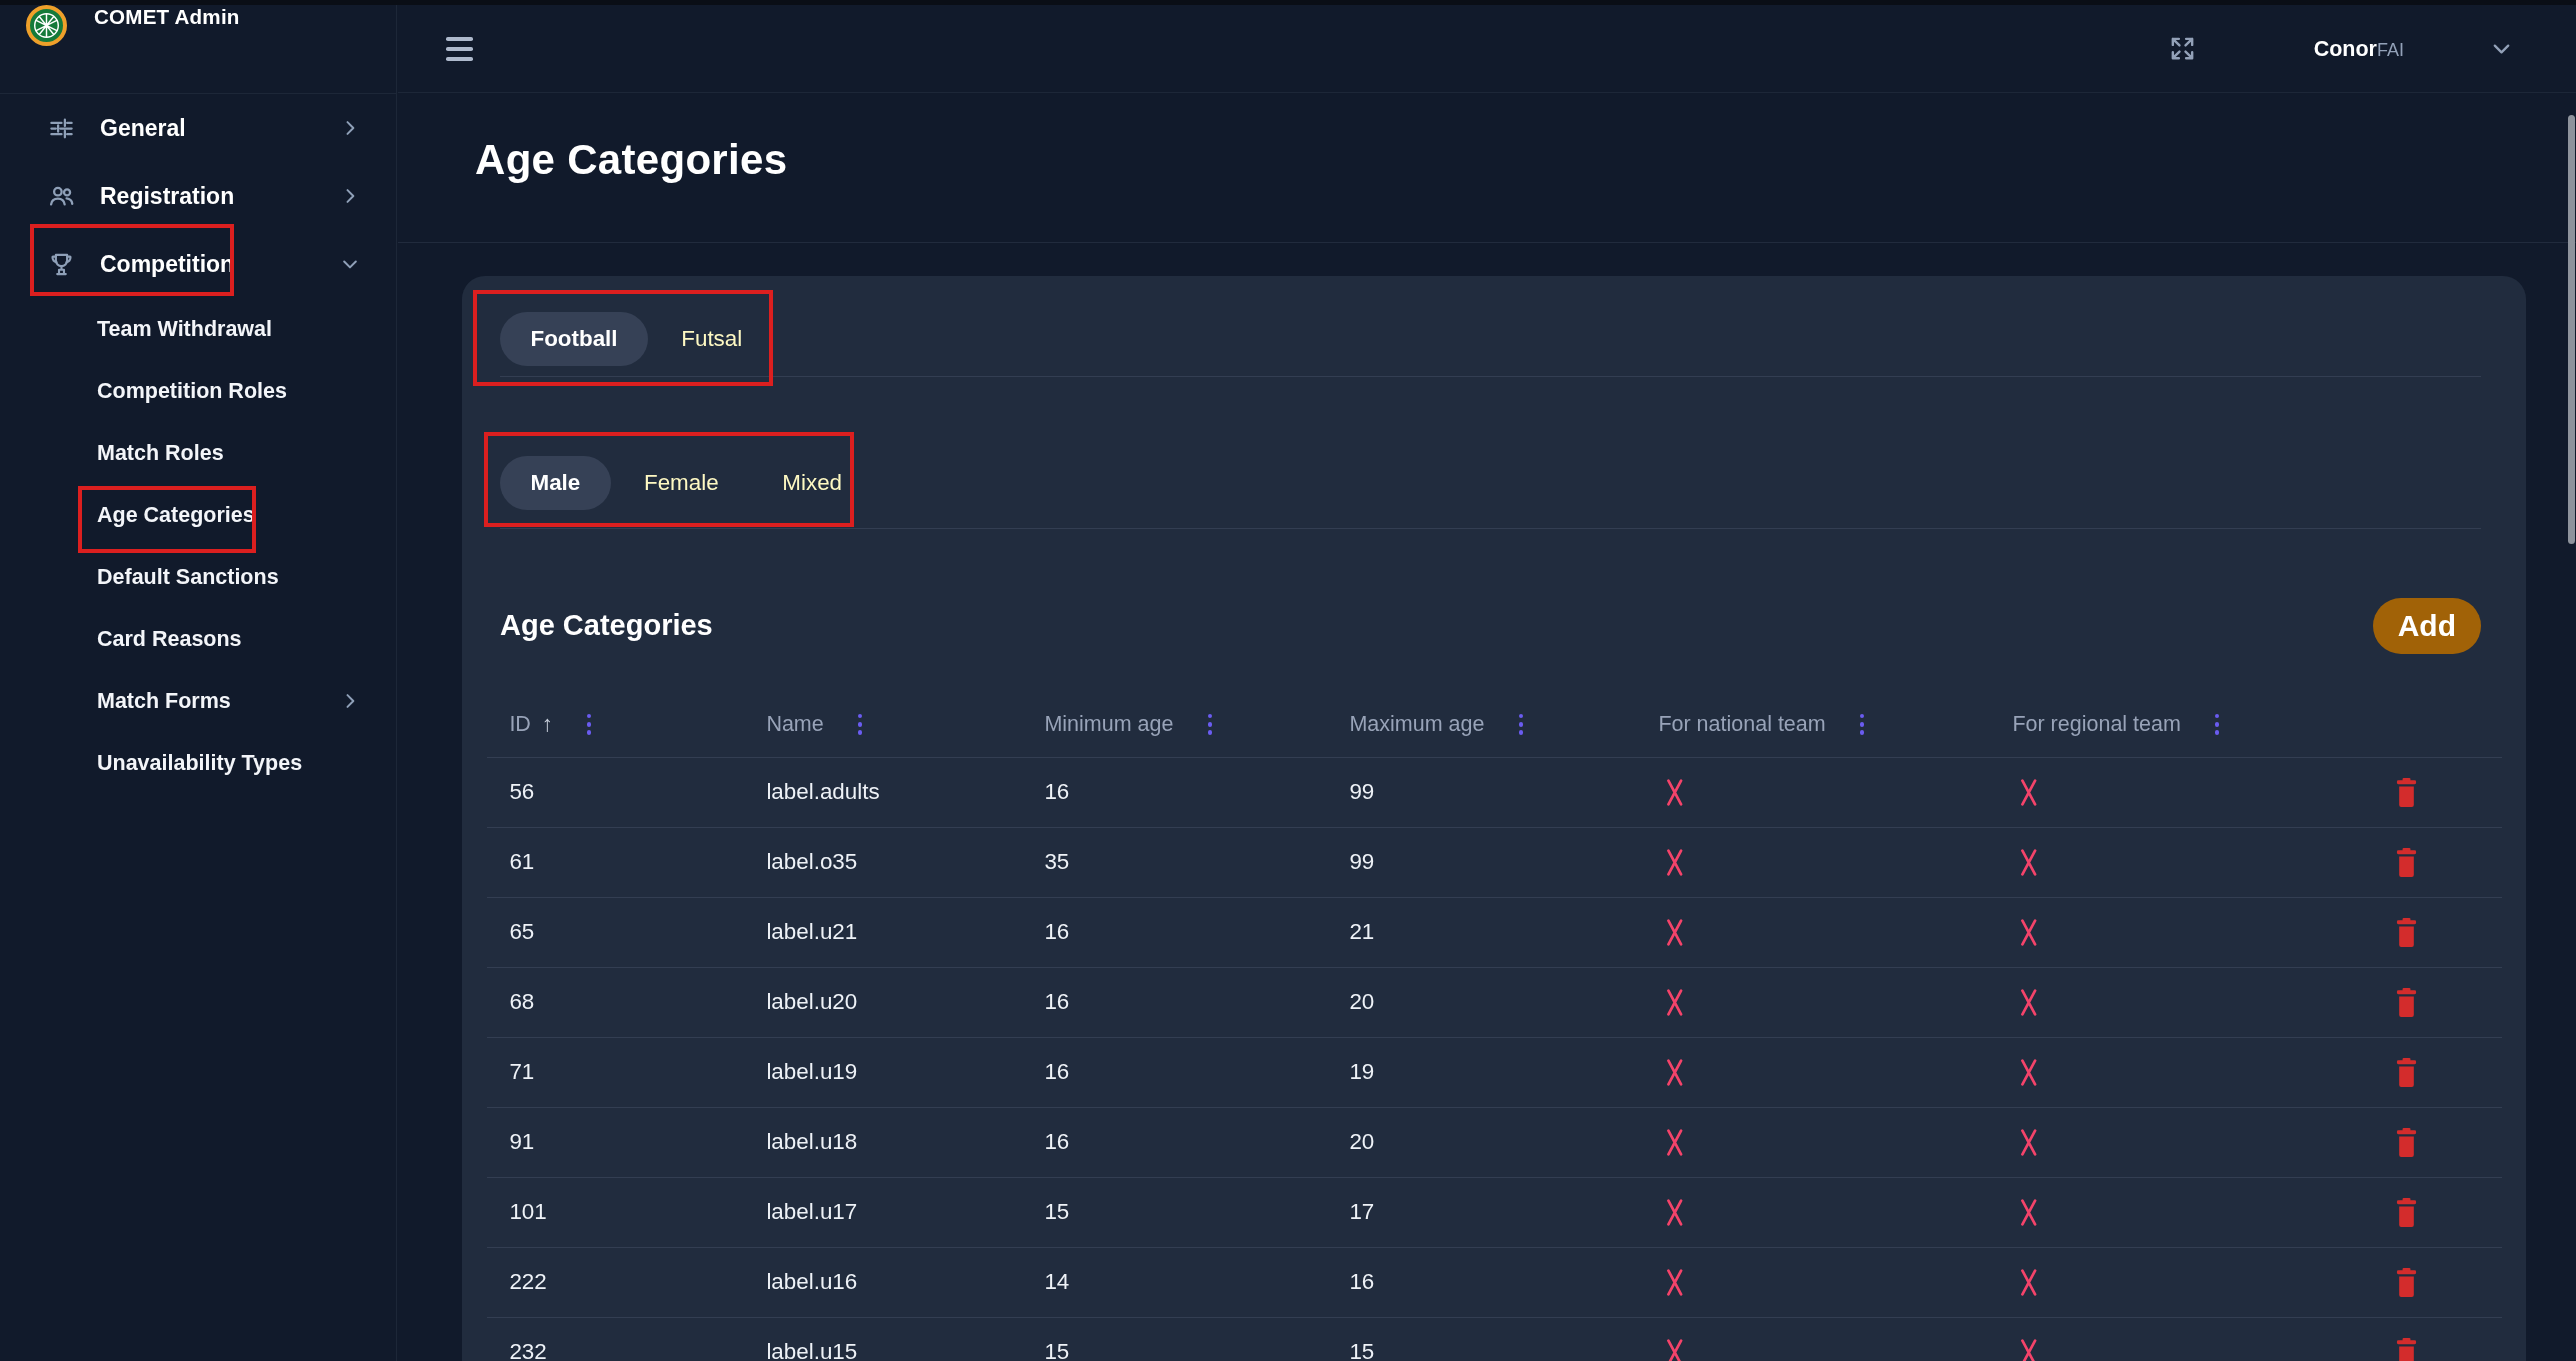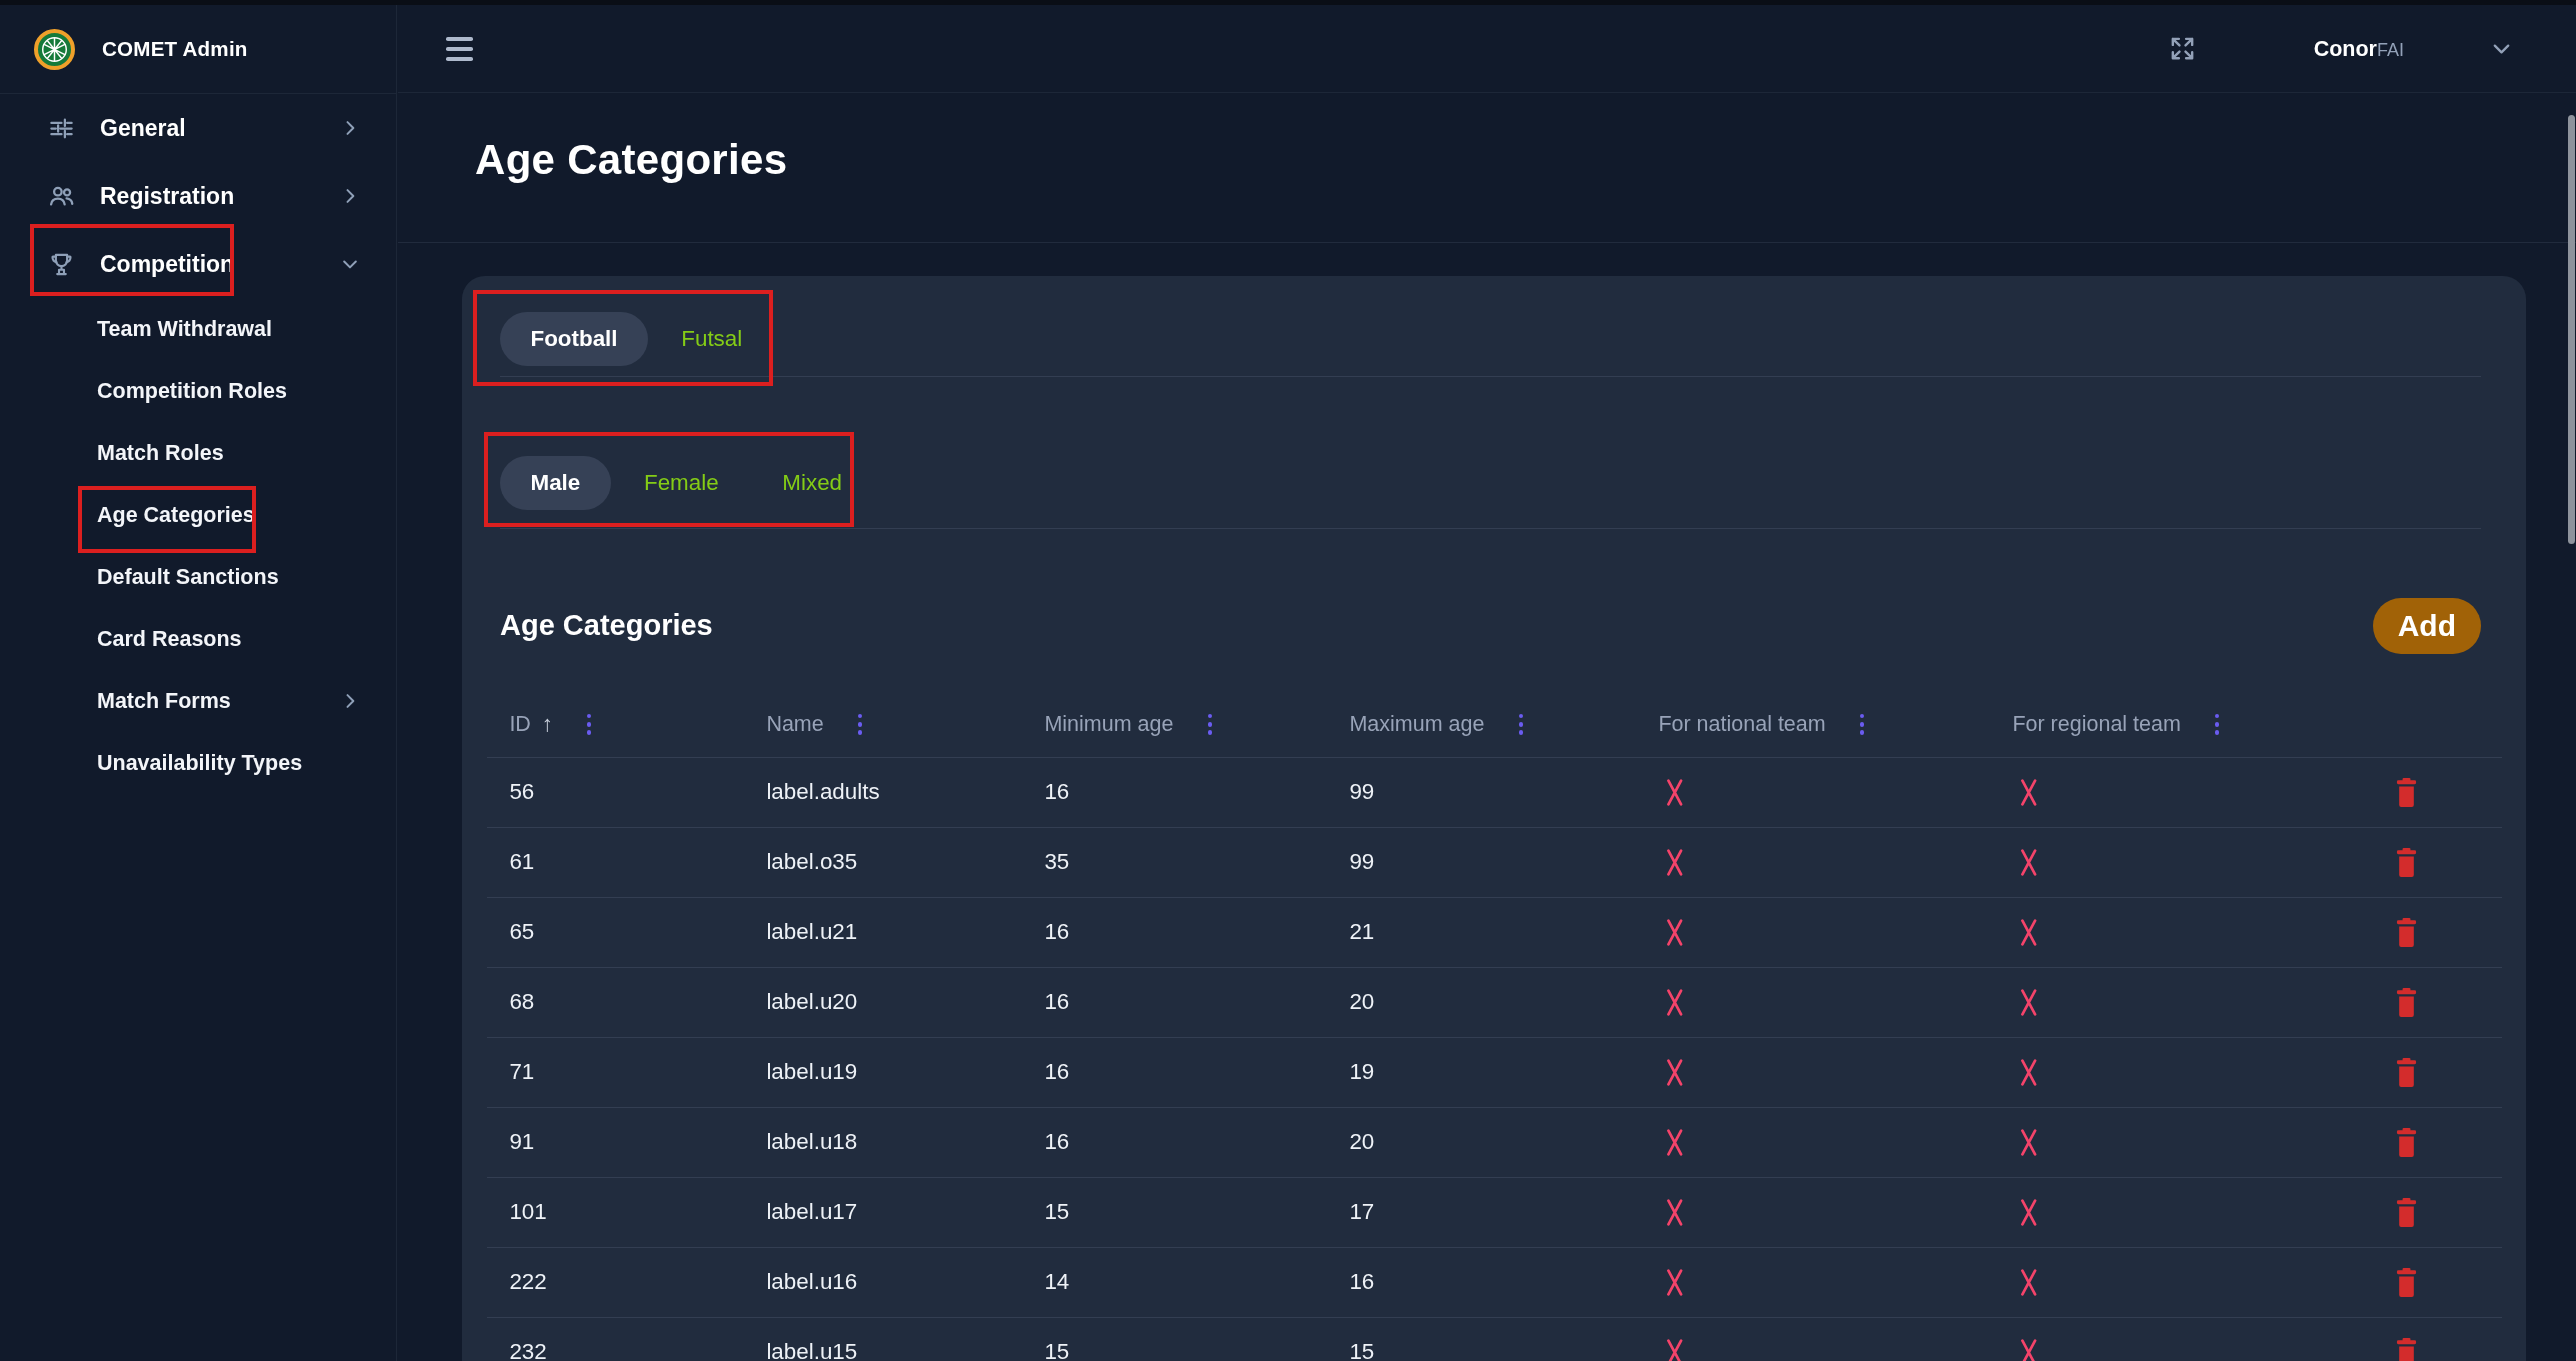--- a/index.html
+++ b/index.html
@@ -2,21 +2,21 @@
 <html style="font-size:14.3px"><head>
 <meta charset="utf-8">
 <style>
   html,body{margin:0;padding:0;background:#0a0e16;}
   body{width:2576px;height:1362px;overflow:hidden;font-family:"Liberation Sans",sans-serif;}
   .app{position:relative;width:2576px;height:1362px;background:#111a2b;overflow:hidden;}
   .top-edge{position:absolute;top:0;left:0;right:0;height:5.4px;background:#0a0e16;z-index:6;}
 
   
   .sidebar{position:absolute;top:5.4px;left:0;bottom:0;width:397px;background:#111a2b;border-right:0.9px solid #1d2738;box-sizing:border-box;z-index:4;}
-  .logo-row{height:88px;display:flex;align-items:center;padding-left:34px;border-bottom:0.9px solid #1d2738;}
+  .logo-row{height:88px;display:flex;align-items:flex-start;padding-left:26px;border-bottom:0.9px solid #1d2738;}
   .logo{width:41px;height:41px;border-radius:50%;background:#157a3a;border:4.5px solid #efa02a;box-sizing:border-box;display:flex;align-items:center;justify-content:center;flex:none;}
   .logo svg{display:block;}
   .logo-title{margin-left:27px;color:#ffffff;font-size:20.6px;font-weight:700;letter-spacing:0.2px;}
   .nav-item{height:68px;display:flex;align-items:center;padding:0 36px 0 45px;color:#ffffff;font-size:23px;font-weight:700;cursor:pointer;}
   .nicon{width:32px;height:32px;margin-right:23px;color:#8fa0b8;flex:none;display:flex;align-items:center;justify-content:center;}
   .nav-label{flex:1;}
   .chev{color:#8fa0b8;flex:none;display:flex;}
   .sub-item{height:62px;display:flex;align-items:center;padding:0 36px 0 97px;color:#f3f5f9;font-size:21.5px;font-weight:700;cursor:pointer;}
   .sub-item .chev{margin-left:auto;}
 
@@ -31,21 +31,21 @@
   .uorg{font-size:18px;color:#93a1b8;margin-top:3px;}
   .tb-chev{margin-left:86px;color:#93a1b8;display:flex;cursor:pointer;}
 
   
   .page-title{position:absolute;left:475px;top:136px;margin:0;color:#ffffff;font-size:42px;font-weight:800;letter-spacing:0.3px;z-index:2;}
   .header-line{position:absolute;left:398px;right:0;top:242px;height:0.9px;background:rgba(148,163,184,.13);}
 
   .card{position:absolute;left:462px;top:276px;width:2064px;height:1132px;background:#212c3e;border-radius:23px;box-sizing:border-box;z-index:2;}
   .trow{display:flex;align-items:center;gap:2.7px;margin:36px 45px 0 38px;height:54px;}
   .trow2{margin-top:79px;height:55px;}
-  .pill{height:54px;padding:0 30.5px;border-radius:29px;display:flex;align-items:center;color:#84cc16;font-size:22.4px;font-weight:400;cursor:pointer;white-space:nowrap;background:transparent;border:none;font-family:inherit;}
+  .pill{height:54px;padding:0 30.5px;border-radius:29px;display:flex;align-items:center;color:#fef9c3;font-size:22.4px;font-weight:400;cursor:pointer;white-space:nowrap;background:transparent;border:none;font-family:inherit;}
   .pill.on{background:#364156;color:#ffffff;font-weight:700;text-align:right;}
   .divider{height:0.9px;background:rgba(148,163,184,.16);margin:0 45px 0 38px;}
   .d1{margin-top:10px;}
   .d2{margin-top:17px;}
 
   .panel-head{display:flex;align-items:center;margin:69px 45px 0 38px;height:56px;}
   .panel-title{font-size:29px;font-weight:700;color:#ffffff;}
   .add-btn{margin-left:auto;height:56px;min-width:96px;padding:0 25px;border-radius:29px;background:#a16207;color:#ffffff;font-size:30px;font-weight:700;border:none;display:flex;align-items:center;justify-content:center;cursor:pointer;font-family:inherit;}
 
   .table{margin:38px 24px 0 25px;}

